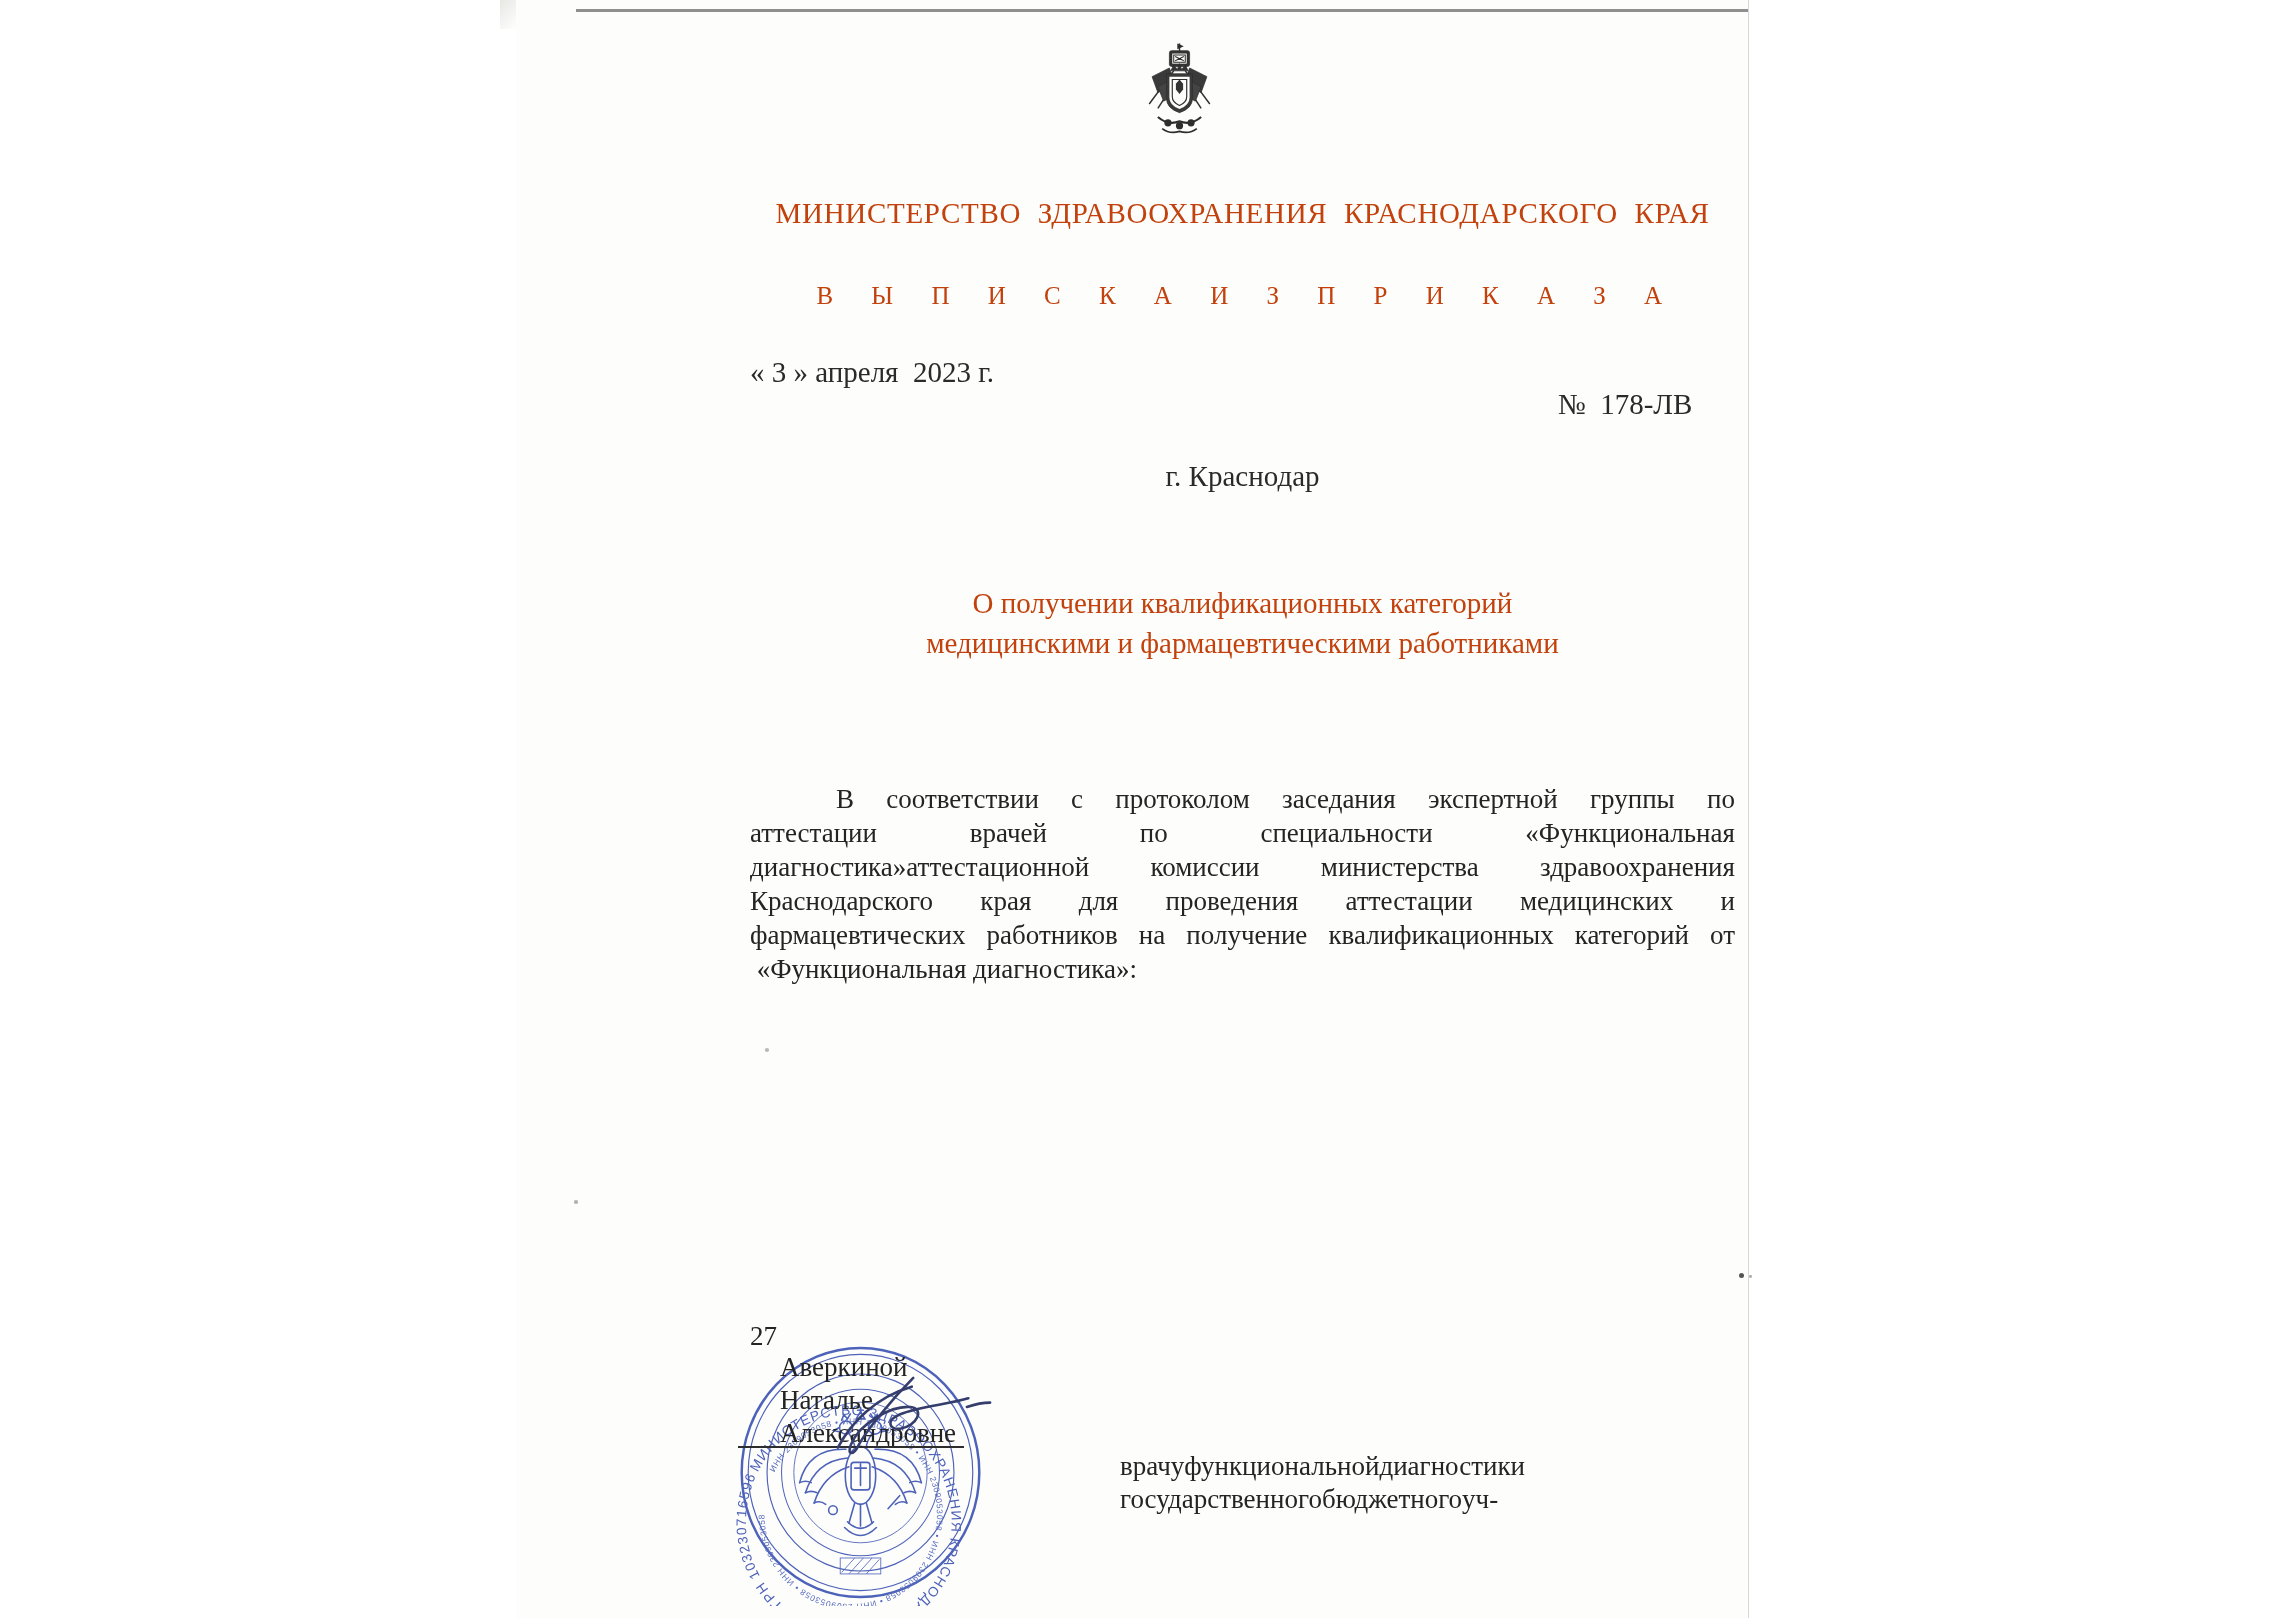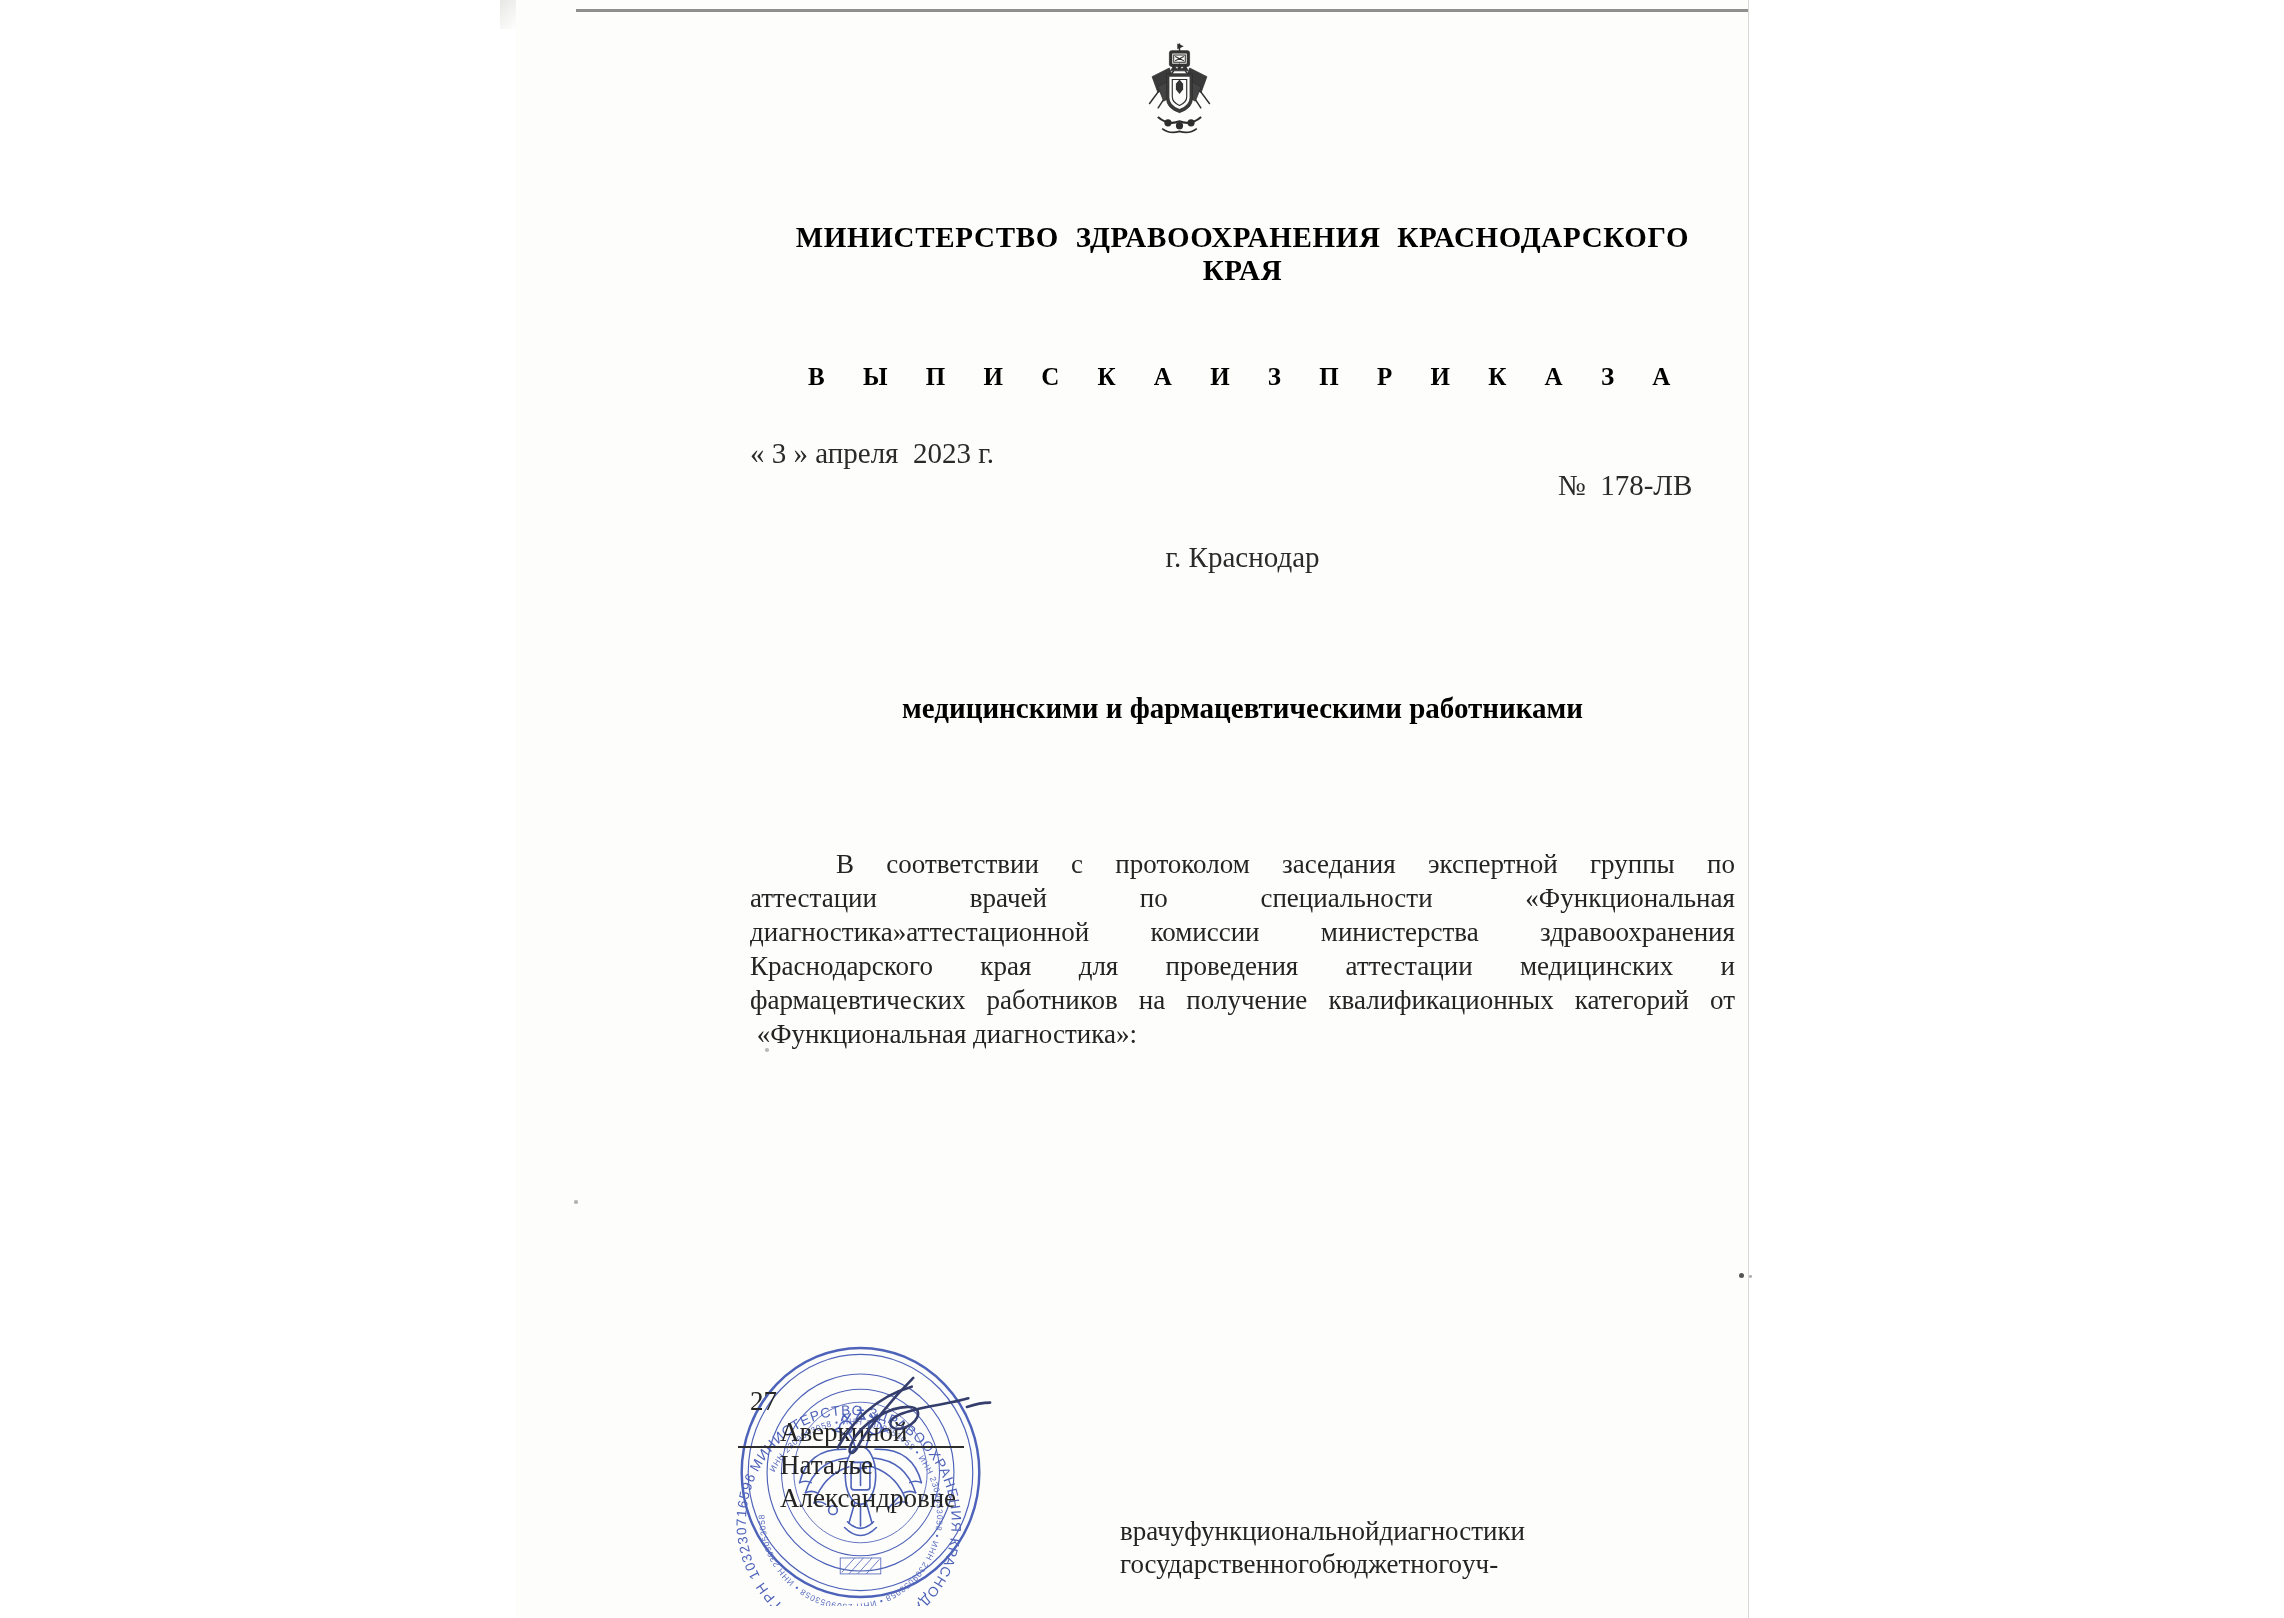--- a/index.html
+++ b/index.html
@@ -5,21 +5,21 @@
   html,body{margin:0;padding:0;background:#ffffff;}
   #canvas{position:relative;width:2284px;height:1618px;background:#ffffff;overflow:hidden;
           font-family:"Liberation Serif", serif;color:#2a2a2a;}
   .page{position:absolute;left:516px;top:0;width:1232px;height:1618px;background:#fdfdfb;
         border-right:1.4px solid #d8d8d5;}
   .corner-shade{position:absolute;left:500px;top:0;width:17.4px;height:29px;background:#ebebе8;
         background:linear-gradient(135deg,#e7e7e4,#ffffff);}
   .topline{position:absolute;left:576px;top:9.4px;width:1172px;height:2.2px;background:#8f8f8f;}
   .abs{position:absolute;white-space:pre;}
   .center-band{position:absolute;left:750px;width:985px;text-align:center;}
-  .b{font-weight:bold;color:#000000;margin-top:24px;}
+  .b{font-weight:normal;color:#c2410c;}
   .fs40{font-size:29px;line-height:1.1;}
   .title-main{font-size:29px;letter-spacing:0.7px;word-spacing:8.7px;}
   .title-vypiska{font-size:25px;letter-spacing:6.5px;word-spacing:19px;}
   .subject{font-size:29px;line-height:40px;}
   .para{position:absolute;left:750px;top:547px;width:985px;font-size:27px;color:#242424;}
   .pline{height:34px;display:block;white-space:pre;}
   .pline.j{display:flex;justify-content:space-between;}
   .pline.j.ind{padding-left:86px;}
   .tcol{position:absolute;font-size:27px;color:#242424;}
   .tline{height:33px;display:block;white-space:pre;}
@@ -76,20 +76,21 @@
   </svg>
 
   <div class="center-band b title-main ztext" style="top:197px">МИНИСТЕРСТВО  ЗДРАВООХРАНЕНИЯ КРАСНОДАРСКОГО  КРАЯ</div>
   <div class="center-band b title-vypiska ztext" style="top:249px">В Ы П И С К А   И З   П Р И К А З А</div>
 
   <div class="abs fs40 ztext" style="left:750px;top:296px">« 3 » апреля  2023 г.</div>
   <div class="abs fs40 ztext" style="left:1558px;top:296px">№  178-ЛВ</div>
   <div class="center-band fs40 ztext" style="top:336px">г. Краснодар</div>
 
   <div class="center-band b subject ztext" style="top:426px">
+    <div>О получении квалификационных категорий</div>
     <div>медицинскими и фармацевтическими работниками</div>
   </div>
 
   <div class="para ztext" id="paragraph">
       <div class="pline j ind"><span>В</span><span>соответствии</span><span>с</span><span>протоколом</span><span>заседания</span><span>экспертной</span><span>группы</span><span>по</span></div>
       <div class="pline j"><span>аттестации</span><span>врачей</span><span>по</span><span>специальности</span><span>«Функциональная</span></div>
       <div class="pline j"><span>диагностика»аттестационной</span><span>комиссии</span><span>министерства</span><span>здравоохранения</span></div>
       <div class="pline j"><span>Краснодарского</span><span>края</span><span>для</span><span>проведения</span><span>аттестации</span><span>медицинских</span><span>и</span></div>
       <div class="pline j"><span>фармацевтических</span><span>работников</span><span>на</span><span>получение</span><span>квалификационных</span><span>категорий</span><span>от</span></div>
       <div class="pline"> «Функциональная диагностика»:</div>

